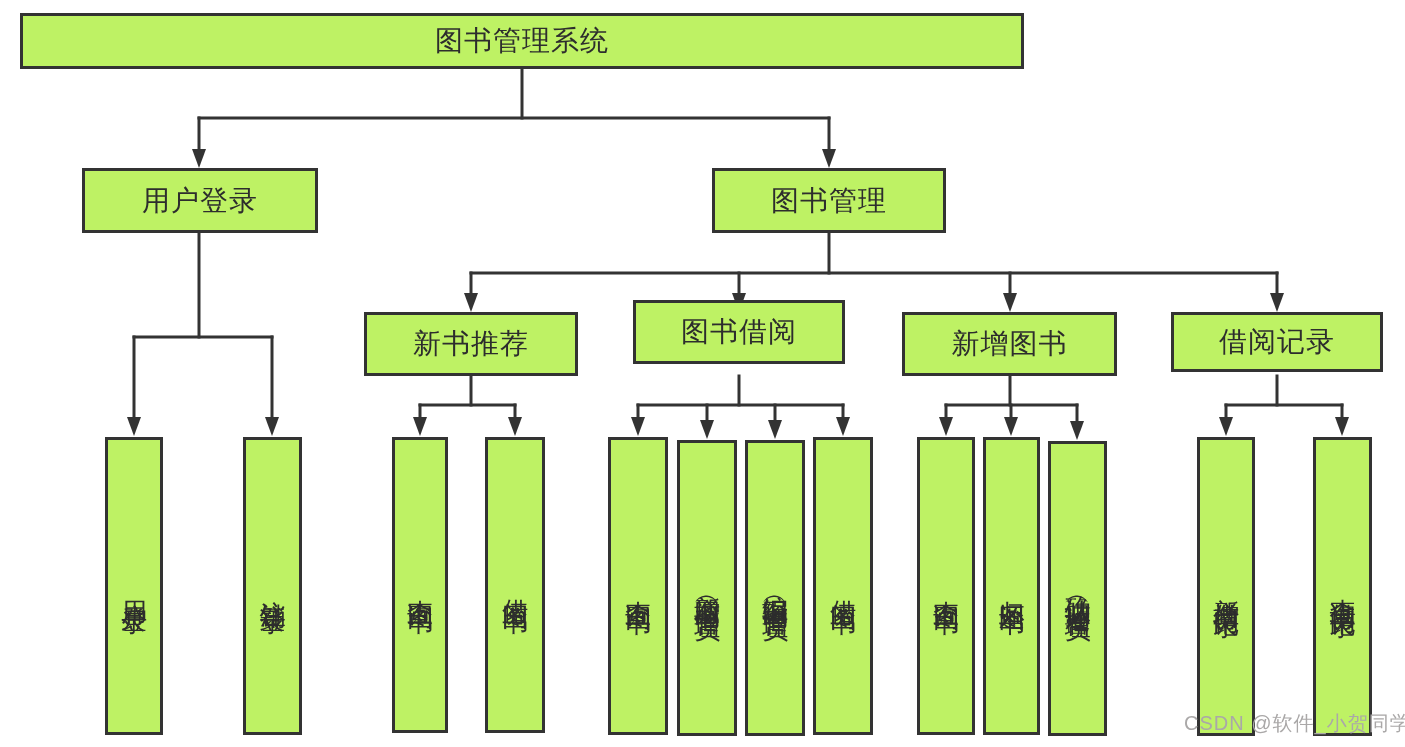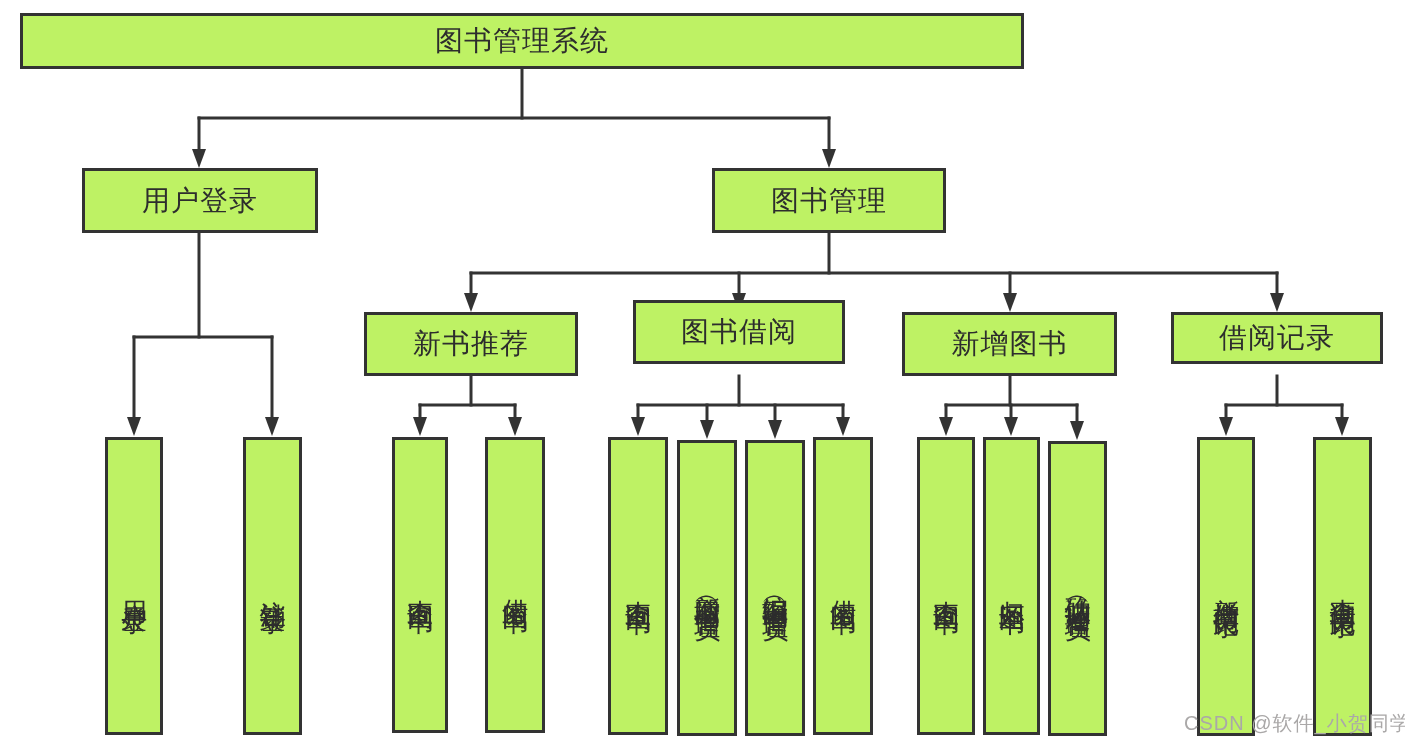--- a/index.html
+++ b/index.html
@@ -96,21 +96,21 @@
 
   <div class="box" style="left:364px;top:312px;width:214px;height:64px">
     <span class="hl">新书推荐</span>
   </div>
   <div class="box" style="left:633px;top:300px;width:212px;height:64px">
     <span class="hl">图书借阅</span>
   </div>
   <div class="box" style="left:902px;top:312px;width:215px;height:64px">
     <span class="hl">新增图书</span>
   </div>
-  <div class="box" style="left:1171px;top:312px;width:212px;height:52px">
+  <div class="box" style="left:1171px;top:312px;width:212px;height:60px">
     <span class="hl">借阅记录</span>
   </div>
 
   <div class="box" style="left:105px;top:437px;width:58px;height:298px">
     <span class="vl">用户登录</span>
   </div>
   <div class="box" style="left:243px;top:437px;width:59px;height:298px">
     <span class="vl">注销登录</span>
   </div>
 

